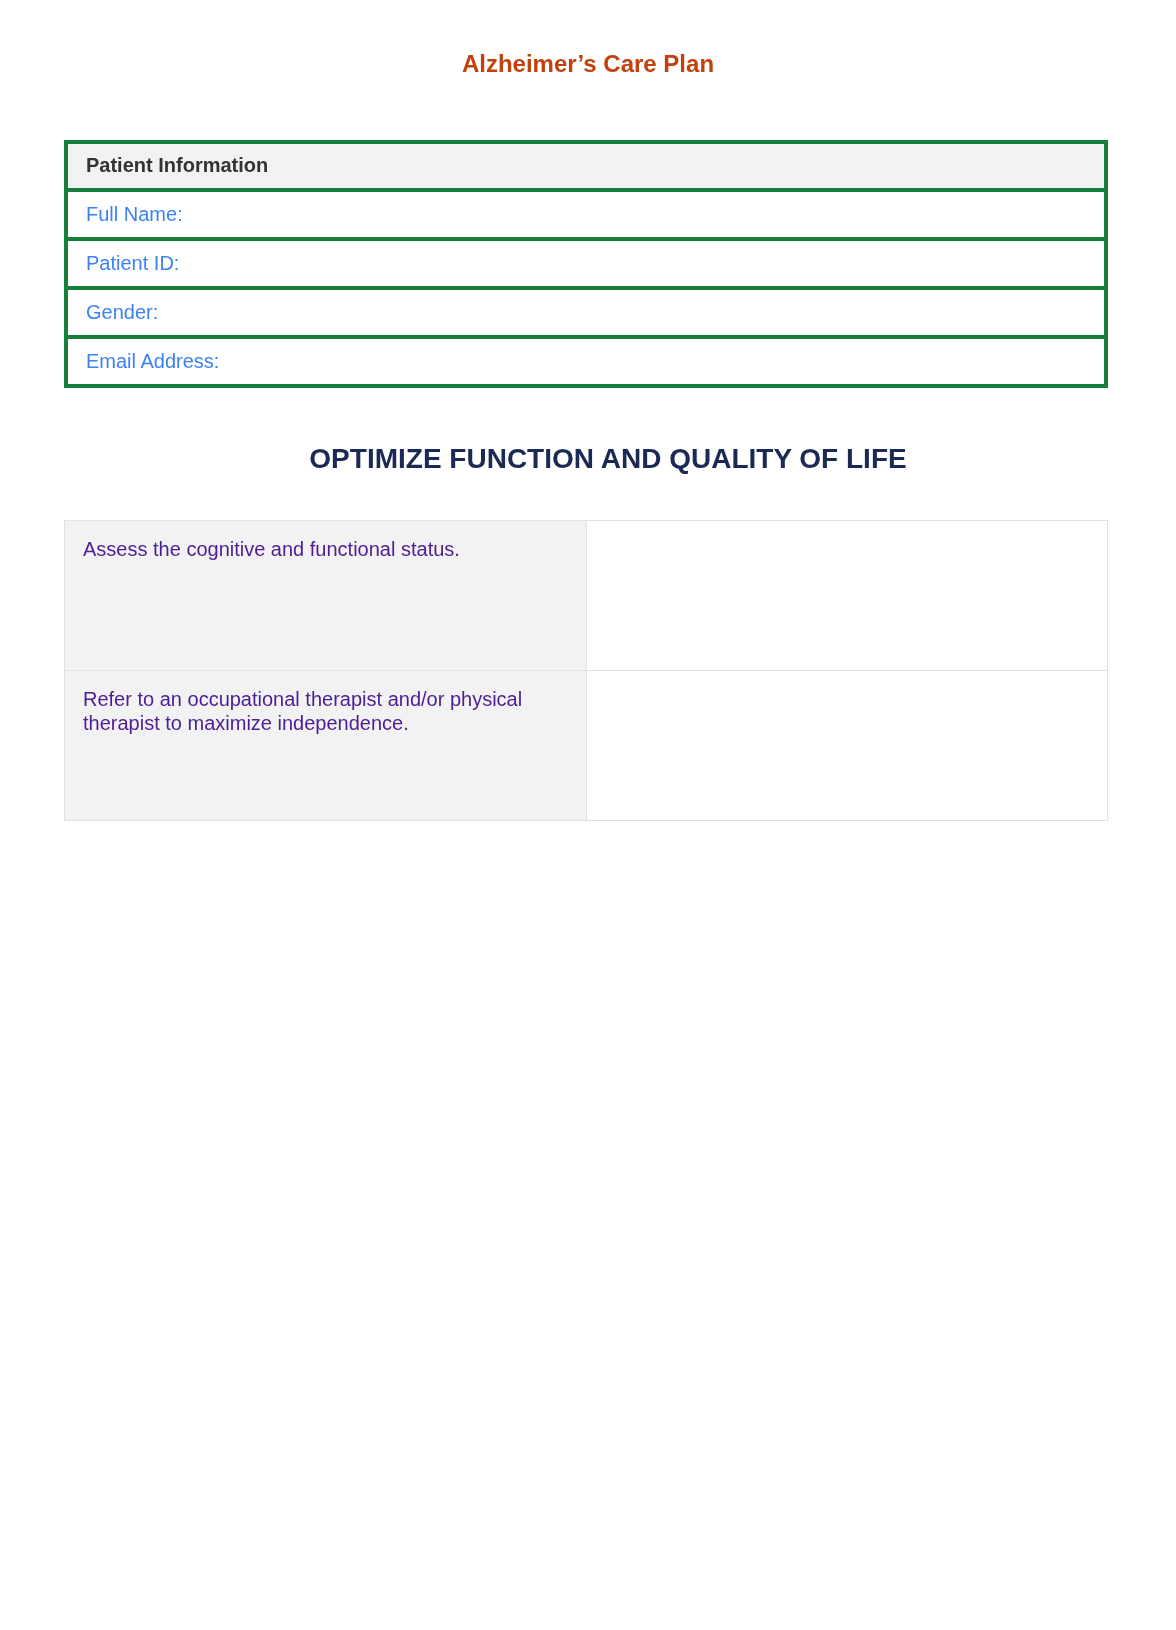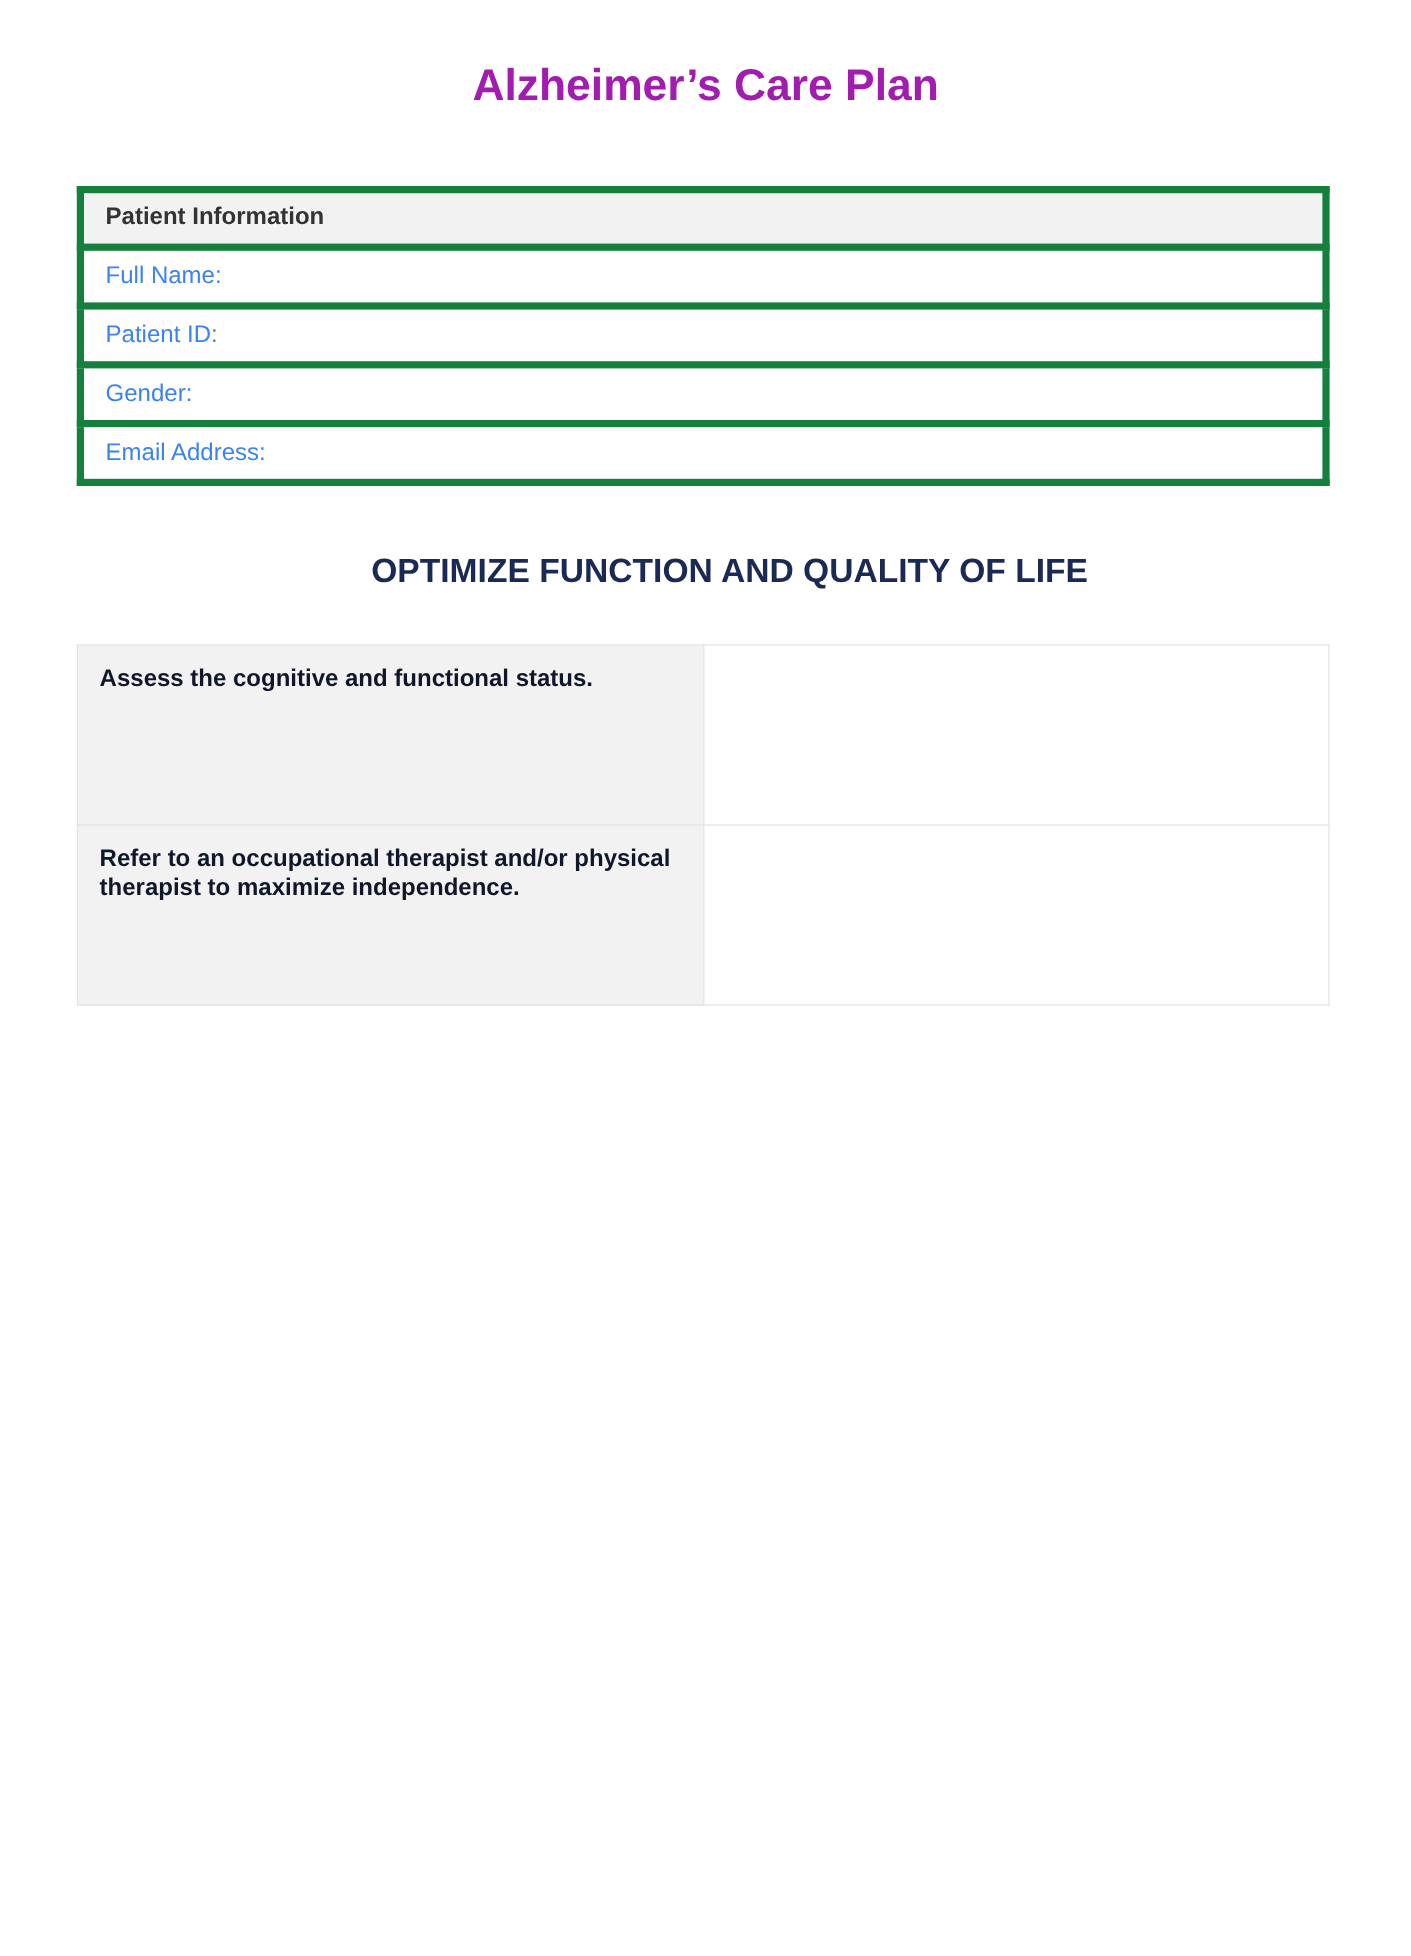--- a/index.html
+++ b/index.html
@@ -12,33 +12,33 @@
   }
   .page {
     width: 1176px;
     height: 1630px;
     background: #ffffff;
     overflow: hidden;
   }
   .doc-title {
     margin-top: 50px;
     text-align: center;
-    font-size: 37px;
+    font-size: 24px;
     line-height: 1.15;
     font-weight: bold;
-    color: #a21caf;
+    color: #c2410c;
   }
   table.doc-table {
     width: 1044px;
     margin-left: 64px;
     border-collapse: collapse;
   }
   .info-table { margin-top: 62px; }
   .info-table th, .info-table td {
-    border: 6px solid #15803d;
+    border: 4px solid #15803d;
     text-align: left;
     padding: 0 18px;
     font-size: 20px;
     vertical-align: middle;
   }
   .info-table th {
     height: 48px;
     background: #f2f2f2;
     font-weight: bold;
     color: #333333;
@@ -61,24 +61,24 @@
   .plan-table { margin-top: 46px; table-layout: fixed; }
   .plan-table td {
     border: 1px solid #e2e2e2;
     height: 150px;
     vertical-align: top;
     padding: 16px 18px;
     width: 50%;
   }
   .plan-table td.prompt-cell {
     background: #f2f2f2;
-    font-weight: bold;
+    font-weight: normal;
     font-size: 20px;
     line-height: 24px;
-    color: #0f172a;
+    color: #4c1d95;
   }
   .plan-table td.response-cell {
     background: #ffffff;
   }
 </style>
 </head>
 <body>
 
 <div class="page">
 

